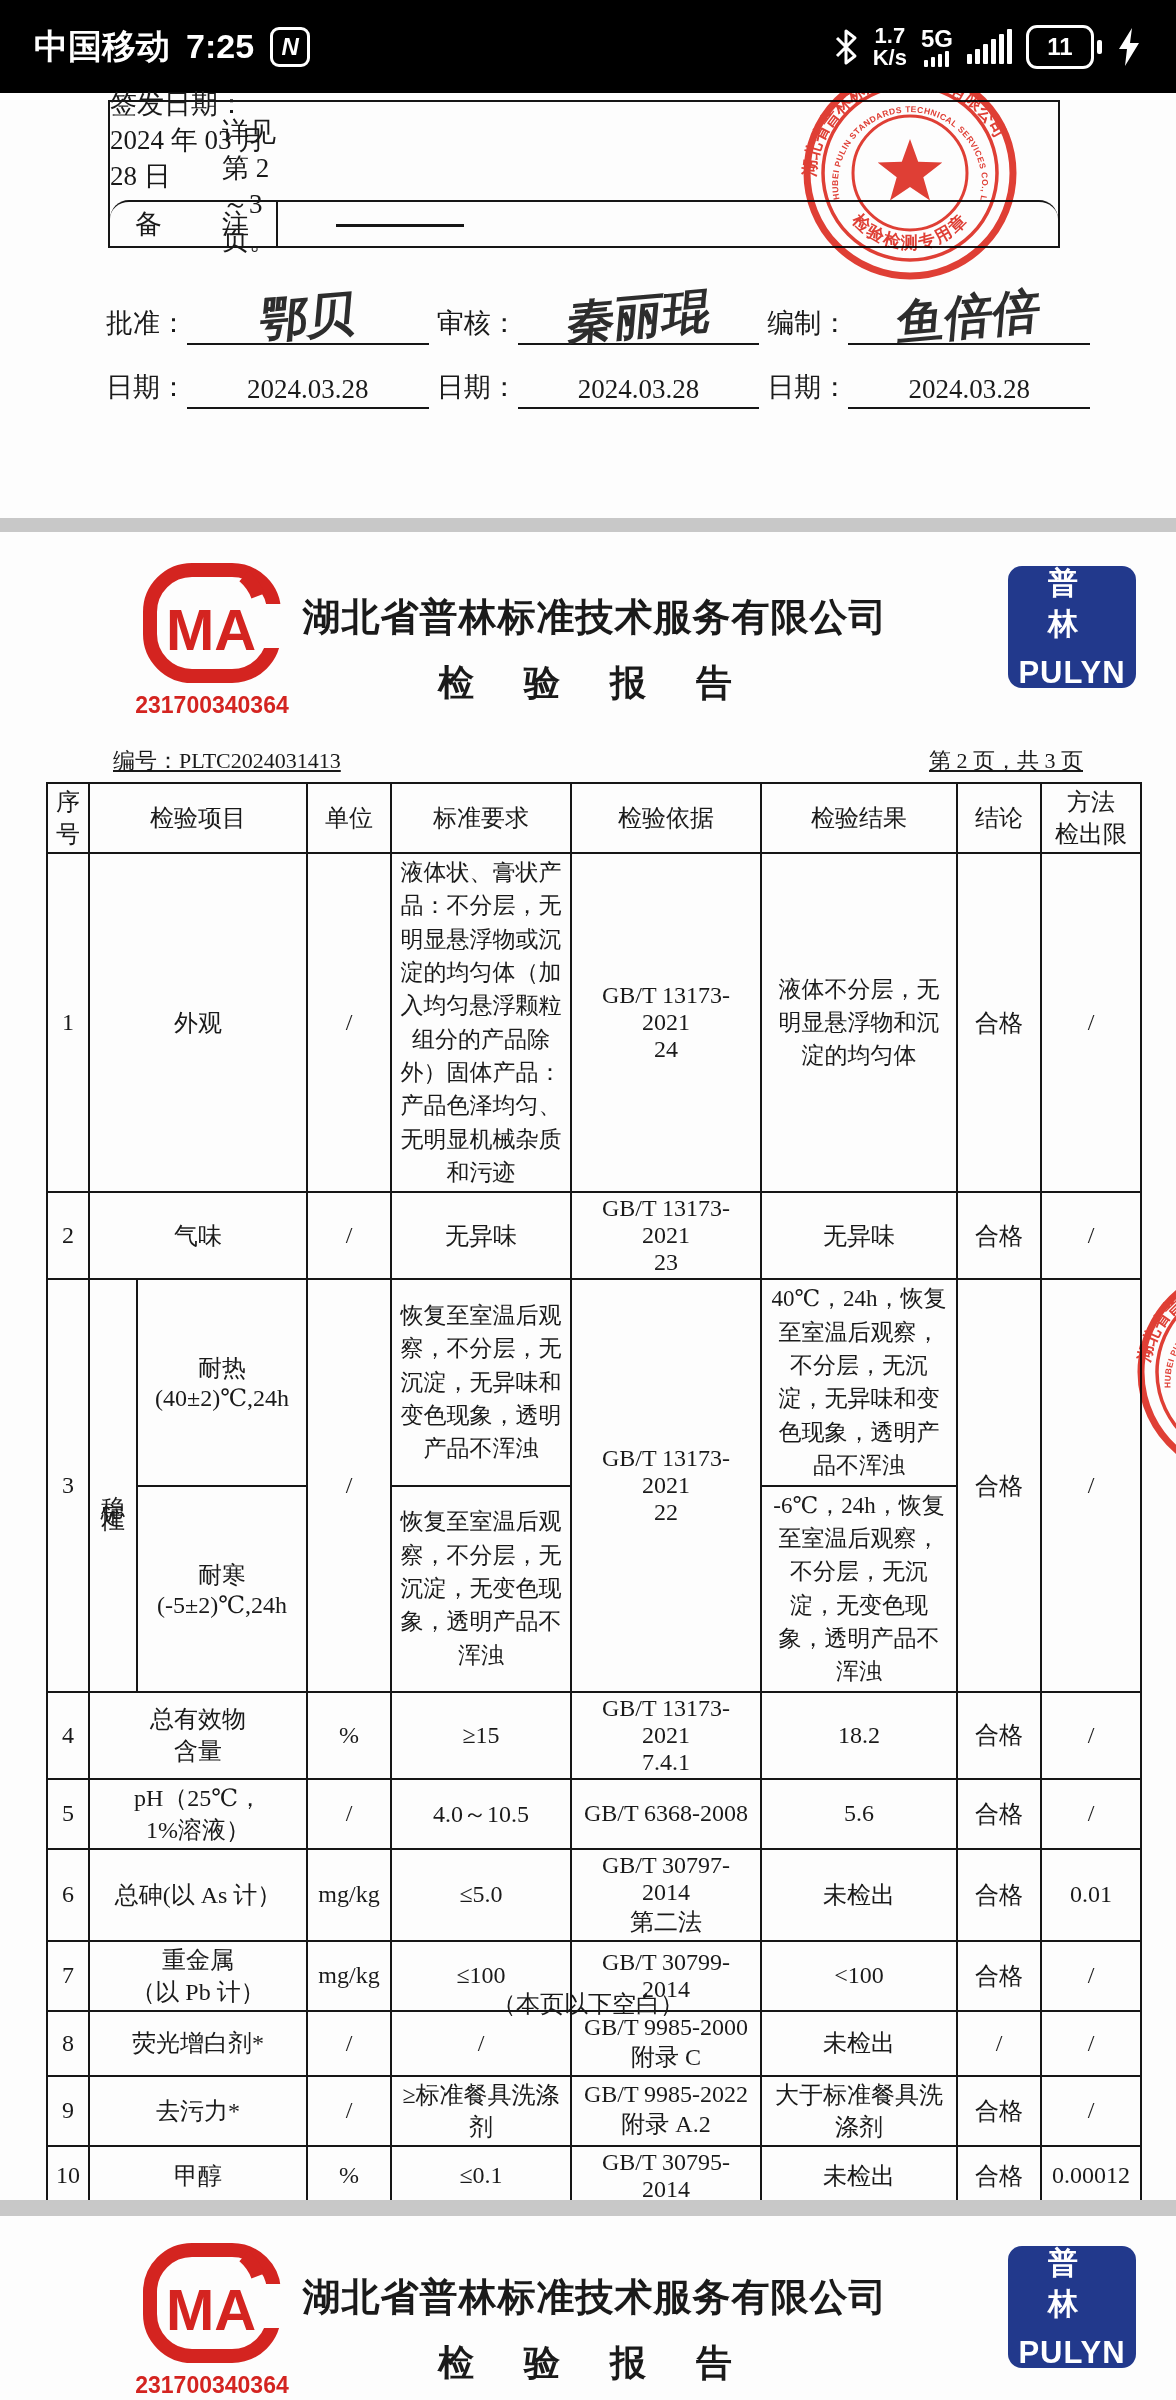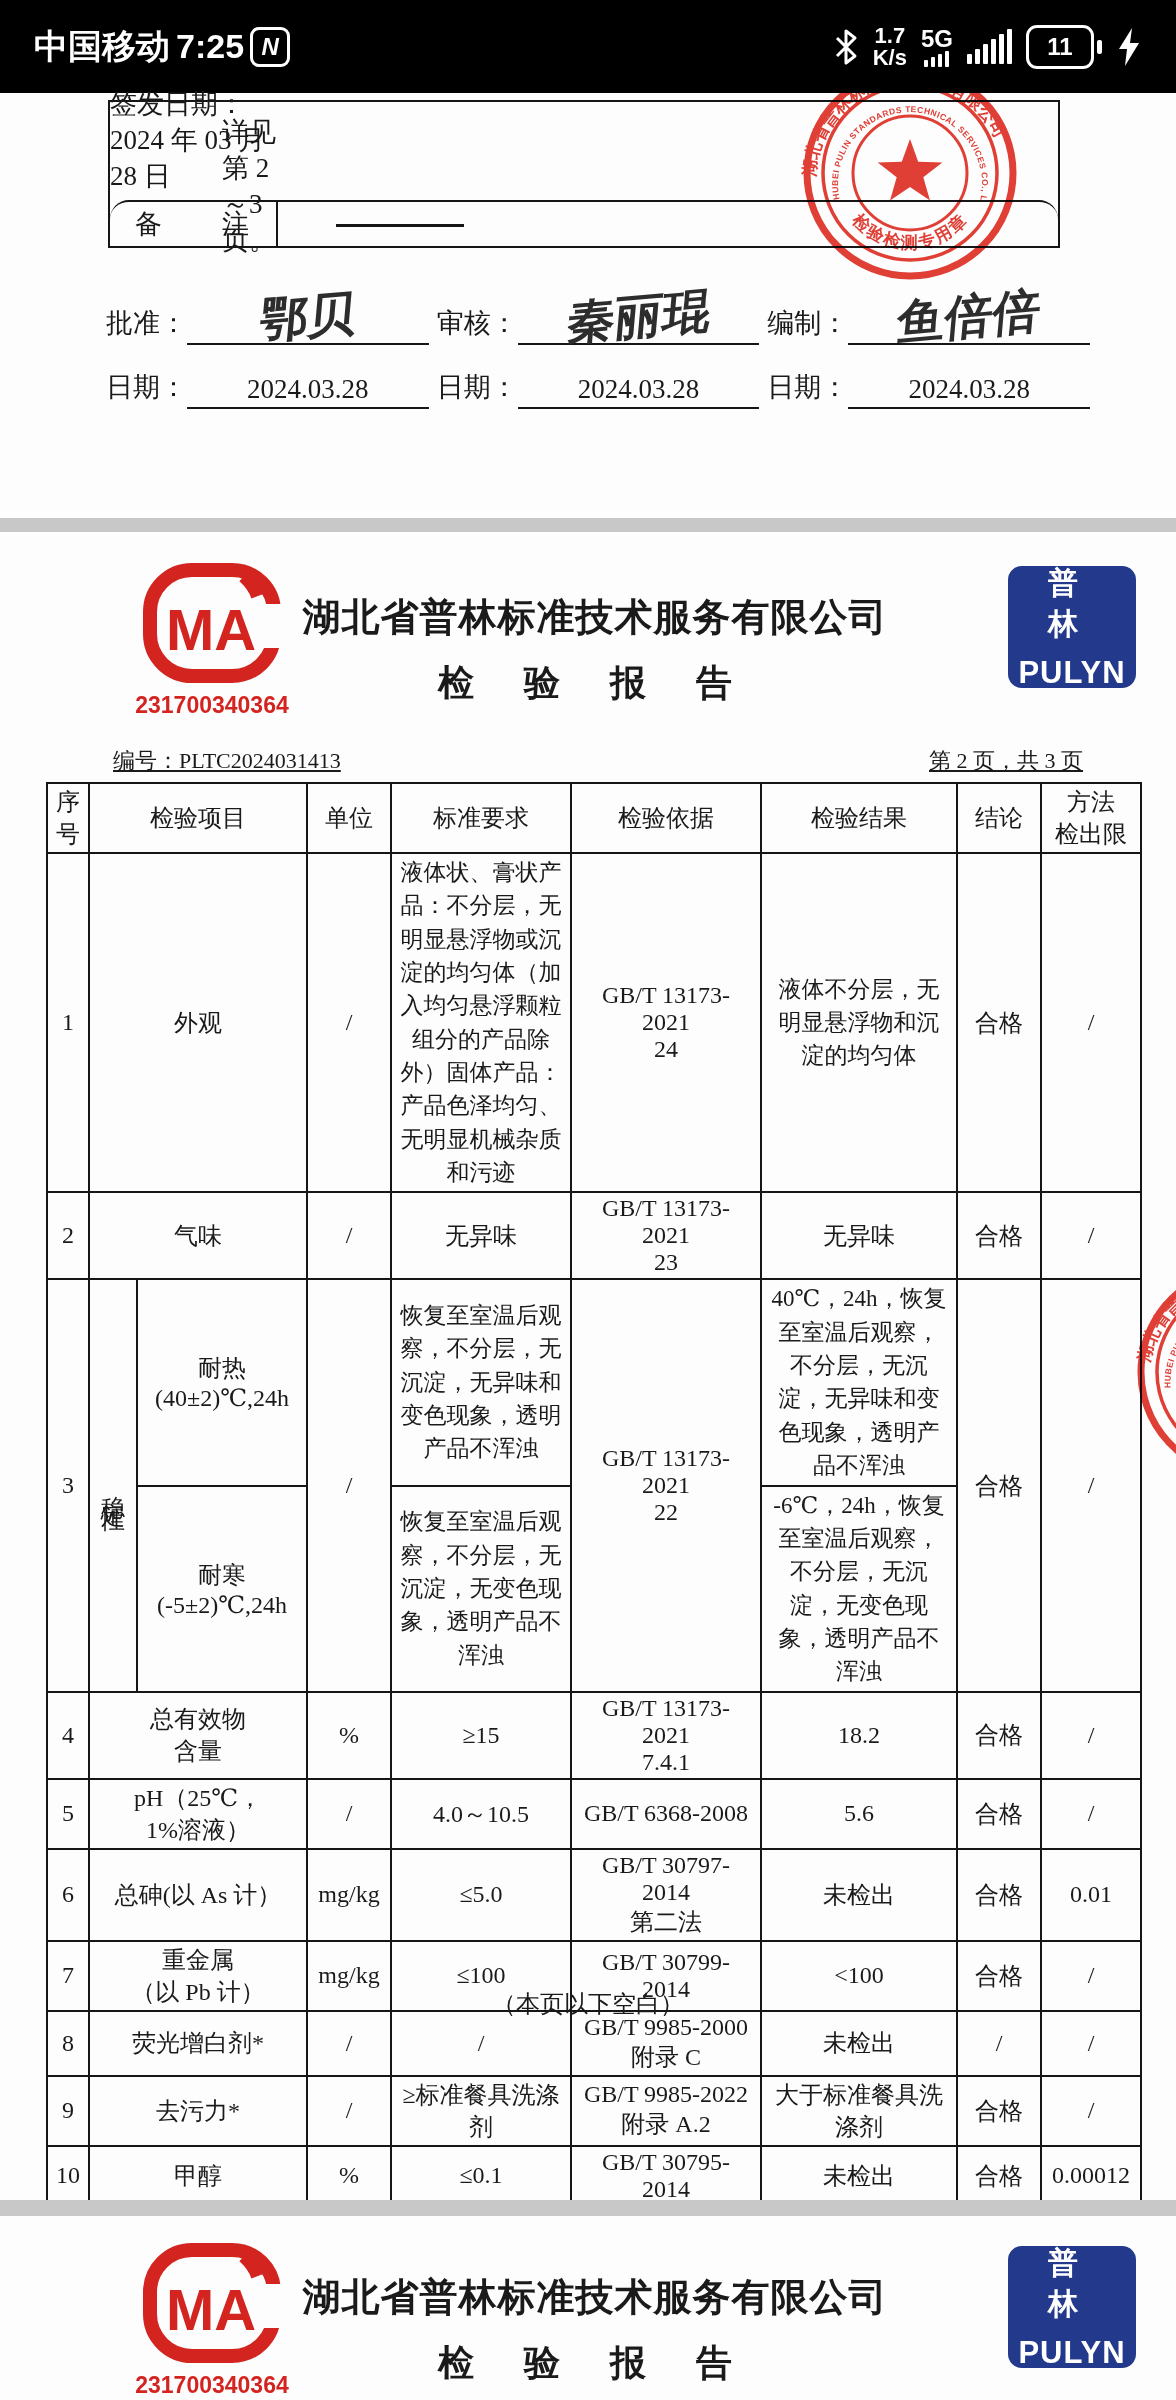--- a/index.html
+++ b/index.html
@@ -2,21 +2,21 @@
 <html><head>
 <meta charset="utf-8">
 <style>
   html,body{margin:0;padding:0;background:#000;}
   .screen{position:relative;width:1176px;height:2400px;background:#fff;overflow:hidden;
           font-family:"Liberation Serif","DejaVu Serif",serif;color:#1a1a1a;}
   
   .status-bar{position:absolute;top:0;left:0;width:100%;height:93px;background:#000;color:#fff;
       display:flex;align-items:center;justify-content:space-between;padding:0 34px;box-sizing:border-box;
       font-family:"Liberation Sans","DejaVu Sans",sans-serif;}
-  .sb-left{display:flex;align-items:center;gap:6px;font-size:34px;font-weight:600;}
+  .sb-left{display:flex;align-items:center;gap:16px;font-size:34px;font-weight:600;}
   .nfc{width:34px;height:34px;border:3px solid #fff;border-radius:9px;display:flex;align-items:center;
       justify-content:center;font-size:24px;font-weight:700;font-style:italic;}
   .sb-right{display:flex;align-items:center;gap:14px;}
   .speed{display:flex;flex-direction:column;align-items:center;line-height:1;font-size:22px;font-weight:600;}
   .fiveg{display:flex;flex-direction:column;align-items:center;line-height:1;}
   .fiveg .g{font-size:24px;font-weight:700;}
   .bars{display:flex;align-items:flex-end;gap:3px;}
   .bars i{display:block;width:5px;background:#fff;border-radius:1px;}
   .bars.small i{width:4px;}
   .battery{display:flex;align-items:center;}

